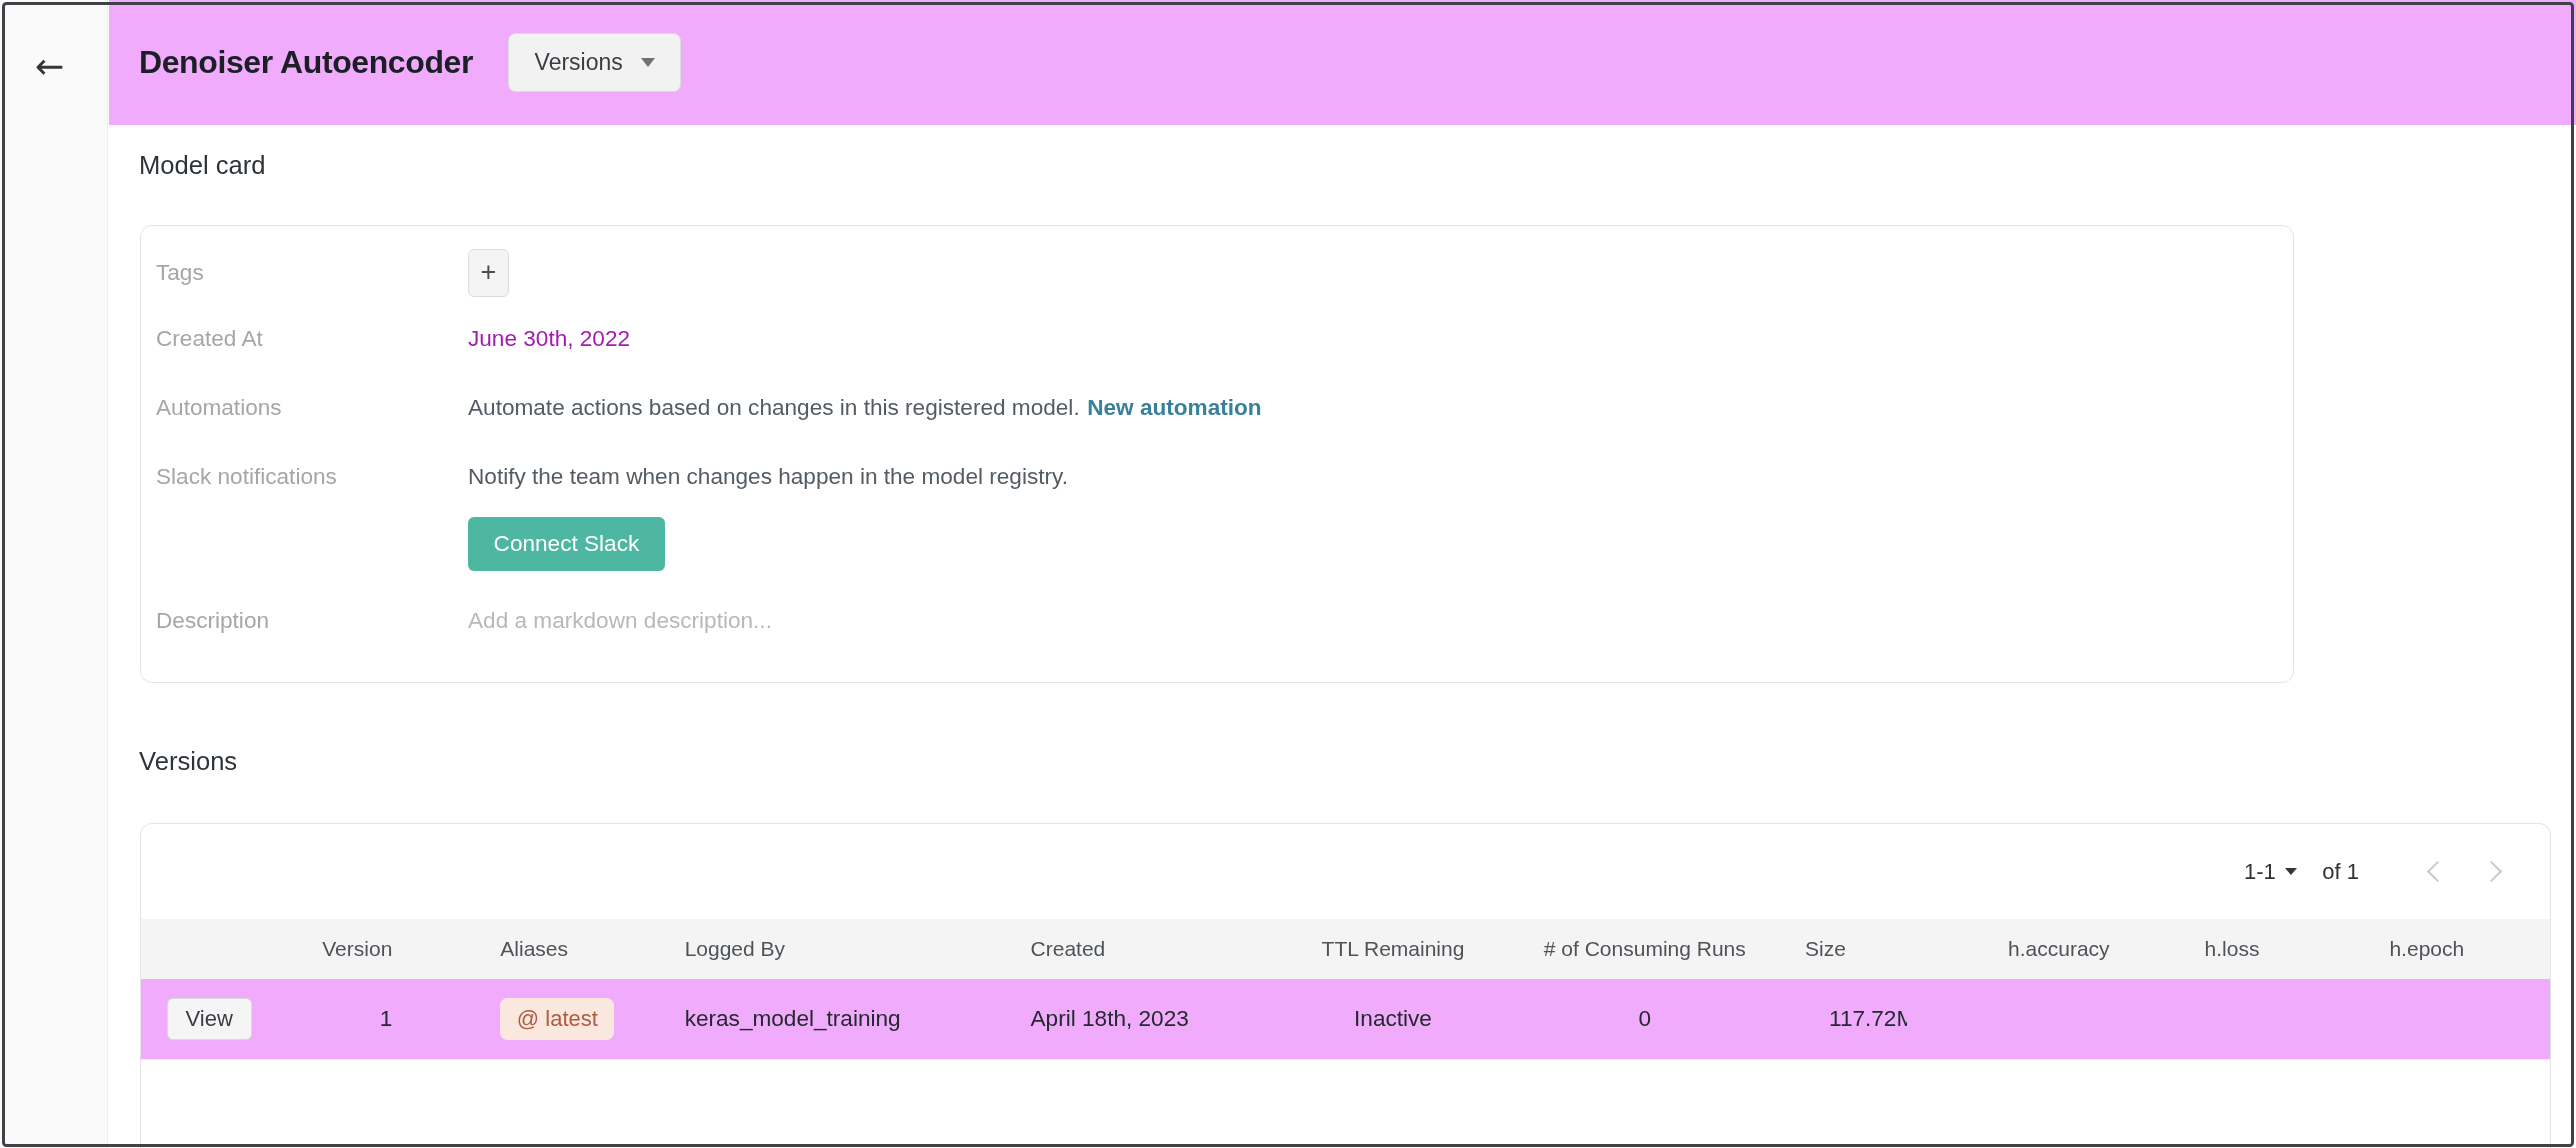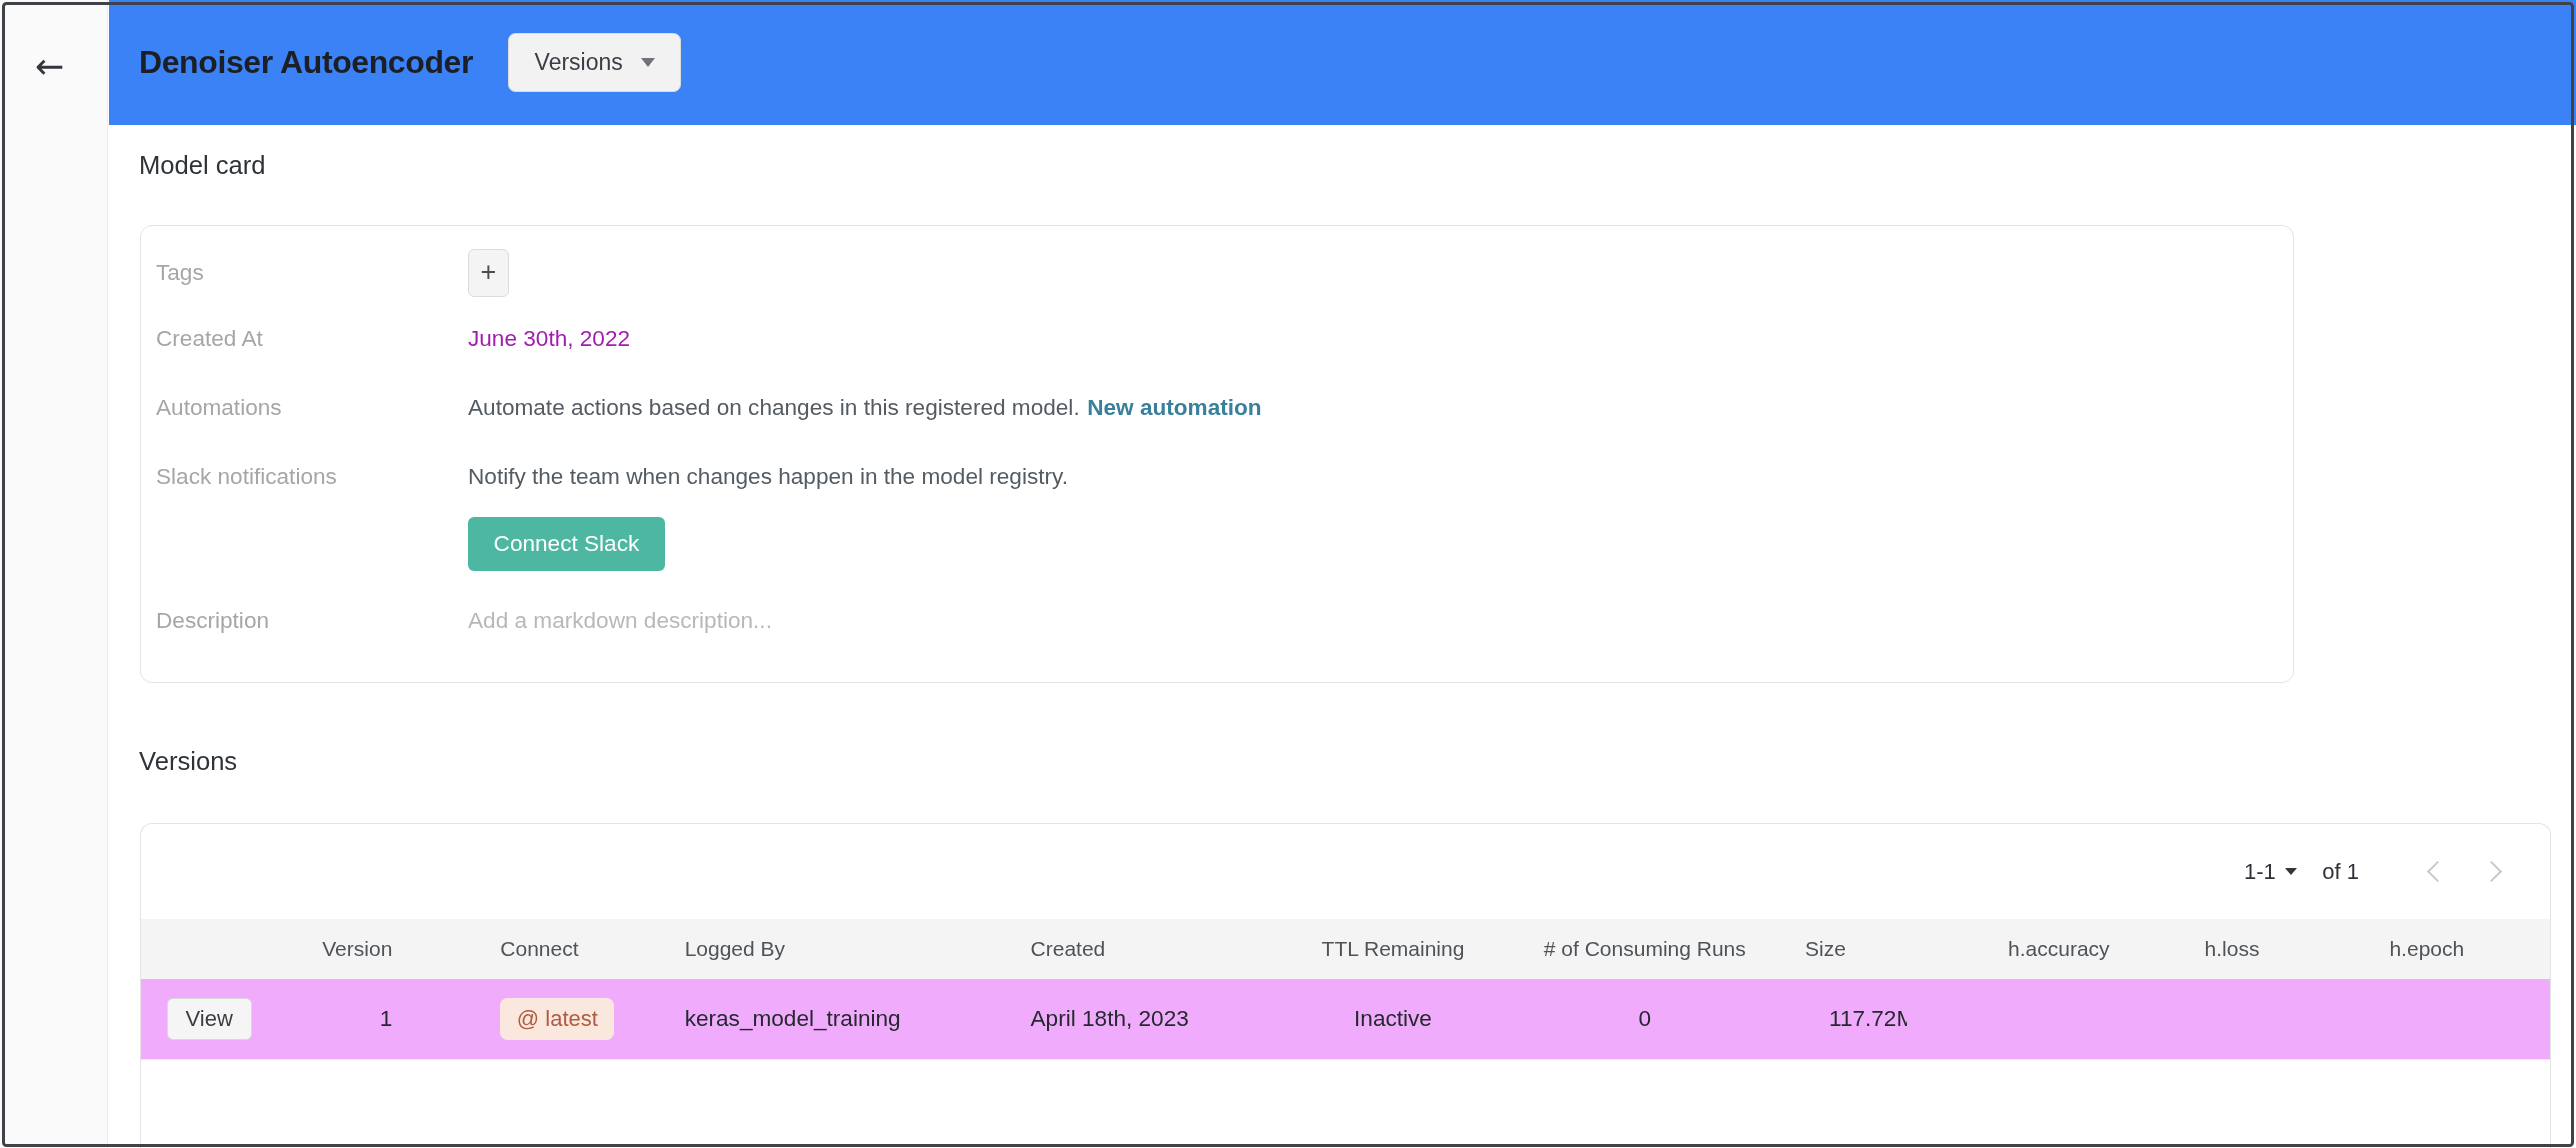--- a/index.html
+++ b/index.html
@@ -35,21 +35,21 @@
     width:45px; height:45px;
     display:flex; align-items:center; justify-content:center;
     cursor:pointer;
   }
   .back-arrow { font-size:35px; line-height:1; color:#33373c; font-family:"DejaVu Sans",sans-serif; }
 
   
   .topbar {
     position:absolute; left:109px; top:0; right:0;
     height:125px;
-    background:#3b82f6;
+    background:#f0abfc;
     display:flex; align-items:center;
     z-index:1;
   }
   .page-title {
     margin:0 0 0 30px;
     font-size:32px; font-weight:700;
     color:#1c2026; letter-spacing:-0.4px;
   }
   .versions-button {
     margin-left:35px;
@@ -298,21 +298,21 @@
         <col style="width:308px">
           <col style="width:158px">
           <col style="width:203px">
         <col style="width:143px">
           <col style="width:246px">
       </colgroup>
       <thead>
         <tr>
           <th></th>
           <th class="col-version">Version</th>
-          <th class="col-aliases">Connect</th>
+          <th class="col-aliases">Aliases</th>
           <th class="col-logged">Logged By</th>
           <th class="col-created">Created</th>
           <th class="al-center">TTL Remaining</th>
           <th class="al-center"># of Consuming Runs</th>
           <th class="col-size">Size</th>
           <th class="al-center">h.accuracy</th>
           <th class="al-center">h.loss</th>
           <th class="al-center">h.epoch</th>
         </tr>
       </thead>

